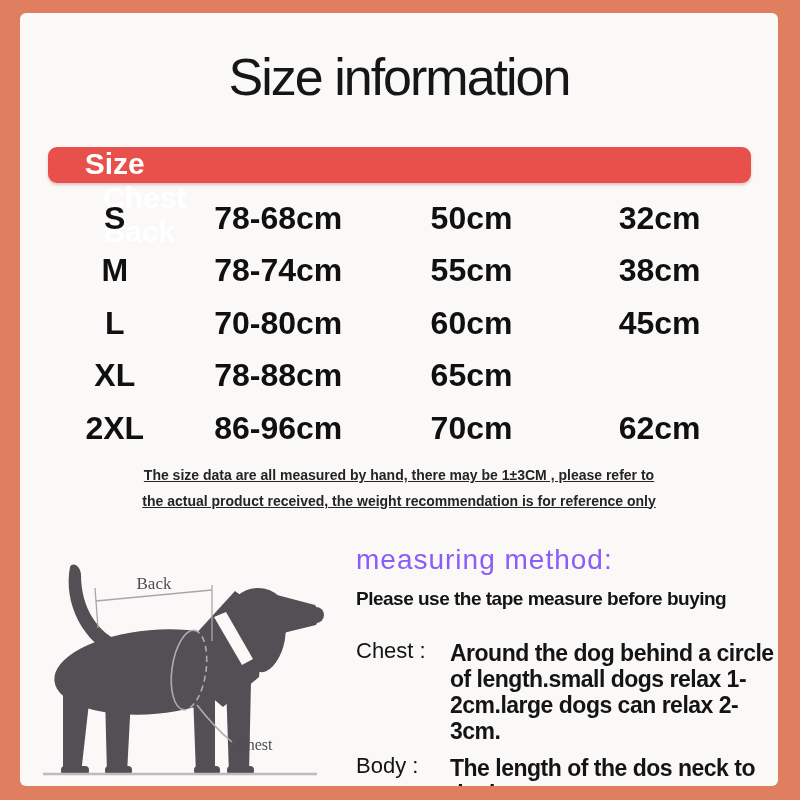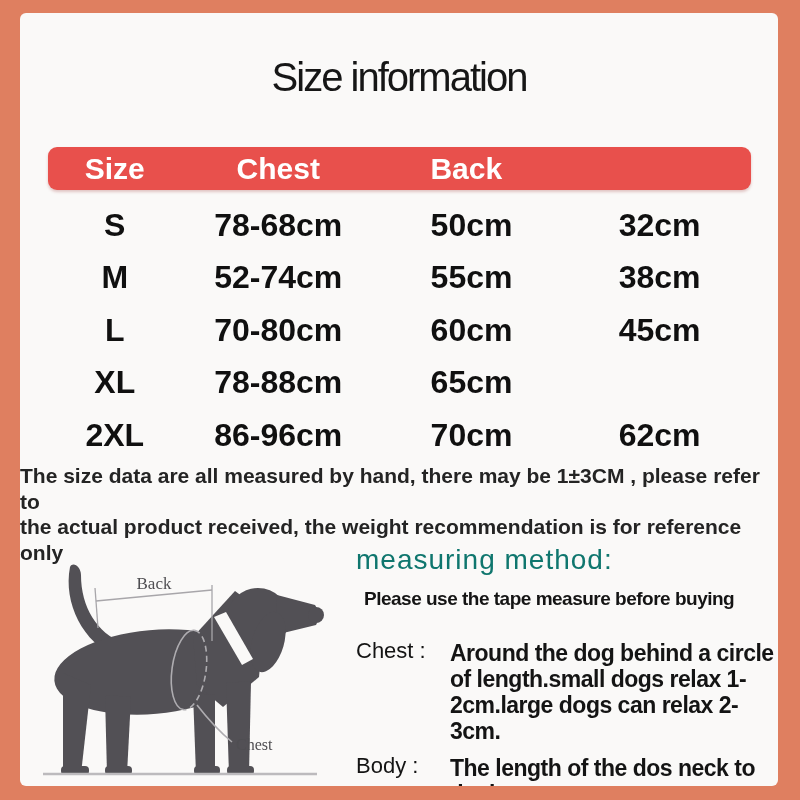--- a/index.html
+++ b/index.html
@@ -1,36 +1,36 @@
 <!DOCTYPE html>
 <html><head>
 <meta charset="utf-8">
 <style>
   html,body{margin:0;padding:0;}
   body{width:800px;height:800px;font-family:"Liberation Sans",sans-serif;}
   .stage{position:relative;width:800px;height:800px;background:#df7f60;overflow:hidden;}
   .panel{position:absolute;left:20px;top:13px;width:758px;height:773px;background:#faf9f8;border-radius:6px;overflow:hidden;}
   .title{position:absolute;left:0;top:36px;width:100%;margin:0;text-align:center;
-         font-size:40px;font-weight:400;letter-spacing:-2px;color:#161616;line-height:56px;}
+         font-size:52px;font-weight:400;letter-spacing:-2px;color:#161616;line-height:56px;}
   .size-table{position:absolute;left:28px;top:134px;width:703px;}
-  .thead{height:43px;background:#e8504c;border-radius:9px;display:flex;align-items:center;
-         color:#ffffff;font-weight:700;font-size:30px;box-shadow:0 2px 3px rgba(150,40,40,.25);}
+  .thead{height:36px;background:#e8504c;border-radius:9px;display:flex;
+         color:#ffffff;font-weight:700;font-size:30px;box-shadow:0 2px 3px rgba(150,40,40,.25);flex-direction:column;}
   .tbody{padding-top:9px;}
   .trow{height:52.5px;display:flex;align-items:center;font-weight:700;font-size:32px;color:#101010;}
   .c1{width:19%;text-align:center;}
   .c2{width:27.5%;text-align:center;}
   .c3{width:27.5%;text-align:center;}
   .c4{width:26%;text-align:center;}
-  .note{position:absolute;left:0;top:450px;width:100%;text-align:left;
-        font-size:21px;font-weight:700;color:#242424;line-height:25.5px;}
+  .note{position:absolute;left:0;top:450px;width:100%;text-align:center;
+        font-size:14px;font-weight:700;color:#242424;line-height:25.5px;text-decoration:underline;}
   .diagram{position:absolute;left:5px;top:532px;width:330px;height:250px;}
   .diagram text{font-family:"Liberation Serif",serif;fill:#4f4e52;}
   .measuring{position:absolute;left:336px;top:532px;width:424px;color:#141414;}
-  .m-heading{font-size:28px;font-weight:400;letter-spacing:1px;color:#0f766e;line-height:30px;margin:0 0 12px 0;}
-  .m-intro{font-size:19px;font-weight:700;letter-spacing:-0.5px;line-height:24px;margin:0 0 26px 8px;}
+  .m-heading{font-size:28px;font-weight:400;letter-spacing:1px;color:#8b5cf6;line-height:30px;margin:0 0 12px 0;}
+  .m-intro{font-size:19px;font-weight:700;letter-spacing:-0.5px;line-height:24px;margin:0 0 26px 0;}
   .m-item{display:flex;margin:0 0 8px 0;}
   .m-label{flex:none;width:94px;font-size:22px;font-weight:400;line-height:28px;}
   .m-text{flex:1;font-size:23px;font-weight:700;letter-spacing:-0.5px;line-height:26px;padding-top:3px;}
 </style>
 </head>
 <body>
 
 <div class="stage">
   <div class="panel">
 
@@ -44,21 +44,21 @@
       </div>
       <div class="tbody">
         <div class="trow">
           <span class="c1">S</span>
           <span class="c2">78-68cm</span>
           <span class="c3">50cm</span>
           <span class="c4">32cm</span>
         </div>
         <div class="trow">
           <span class="c1">M</span>
-          <span class="c2">52-74cm</span>
+          <span class="c2">78-74cm</span>
           <span class="c3">55cm</span>
           <span class="c4">38cm</span>
         </div>
         <div class="trow">
           <span class="c1">L</span>
           <span class="c2">70-80cm</span>
           <span class="c3">60cm</span>
           <span class="c4">45cm</span>
         </div>
         <div class="trow">

